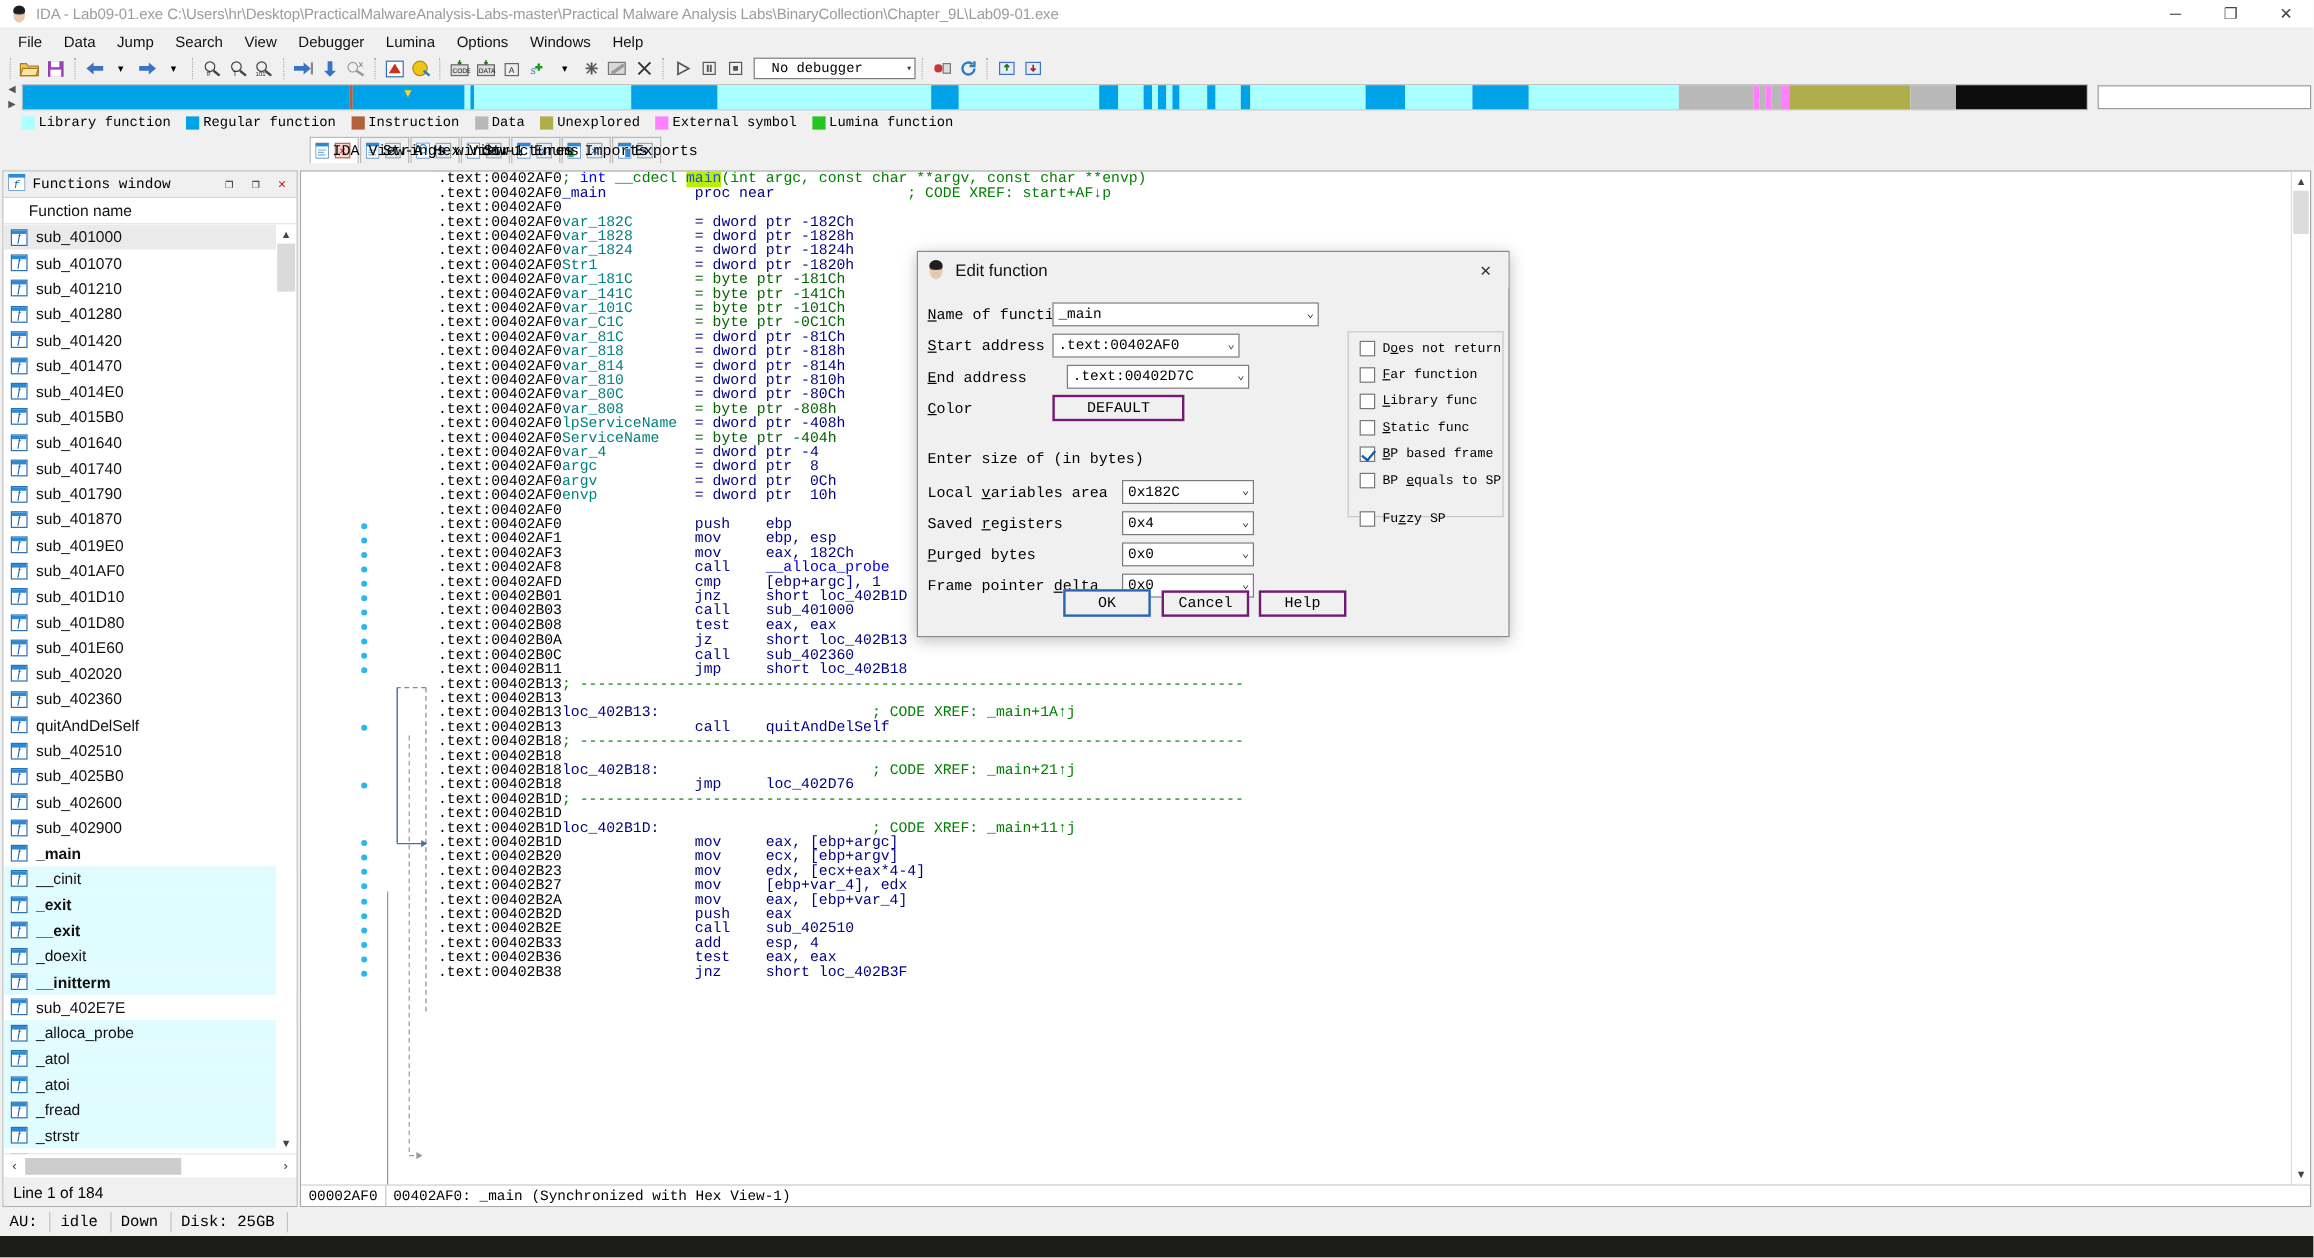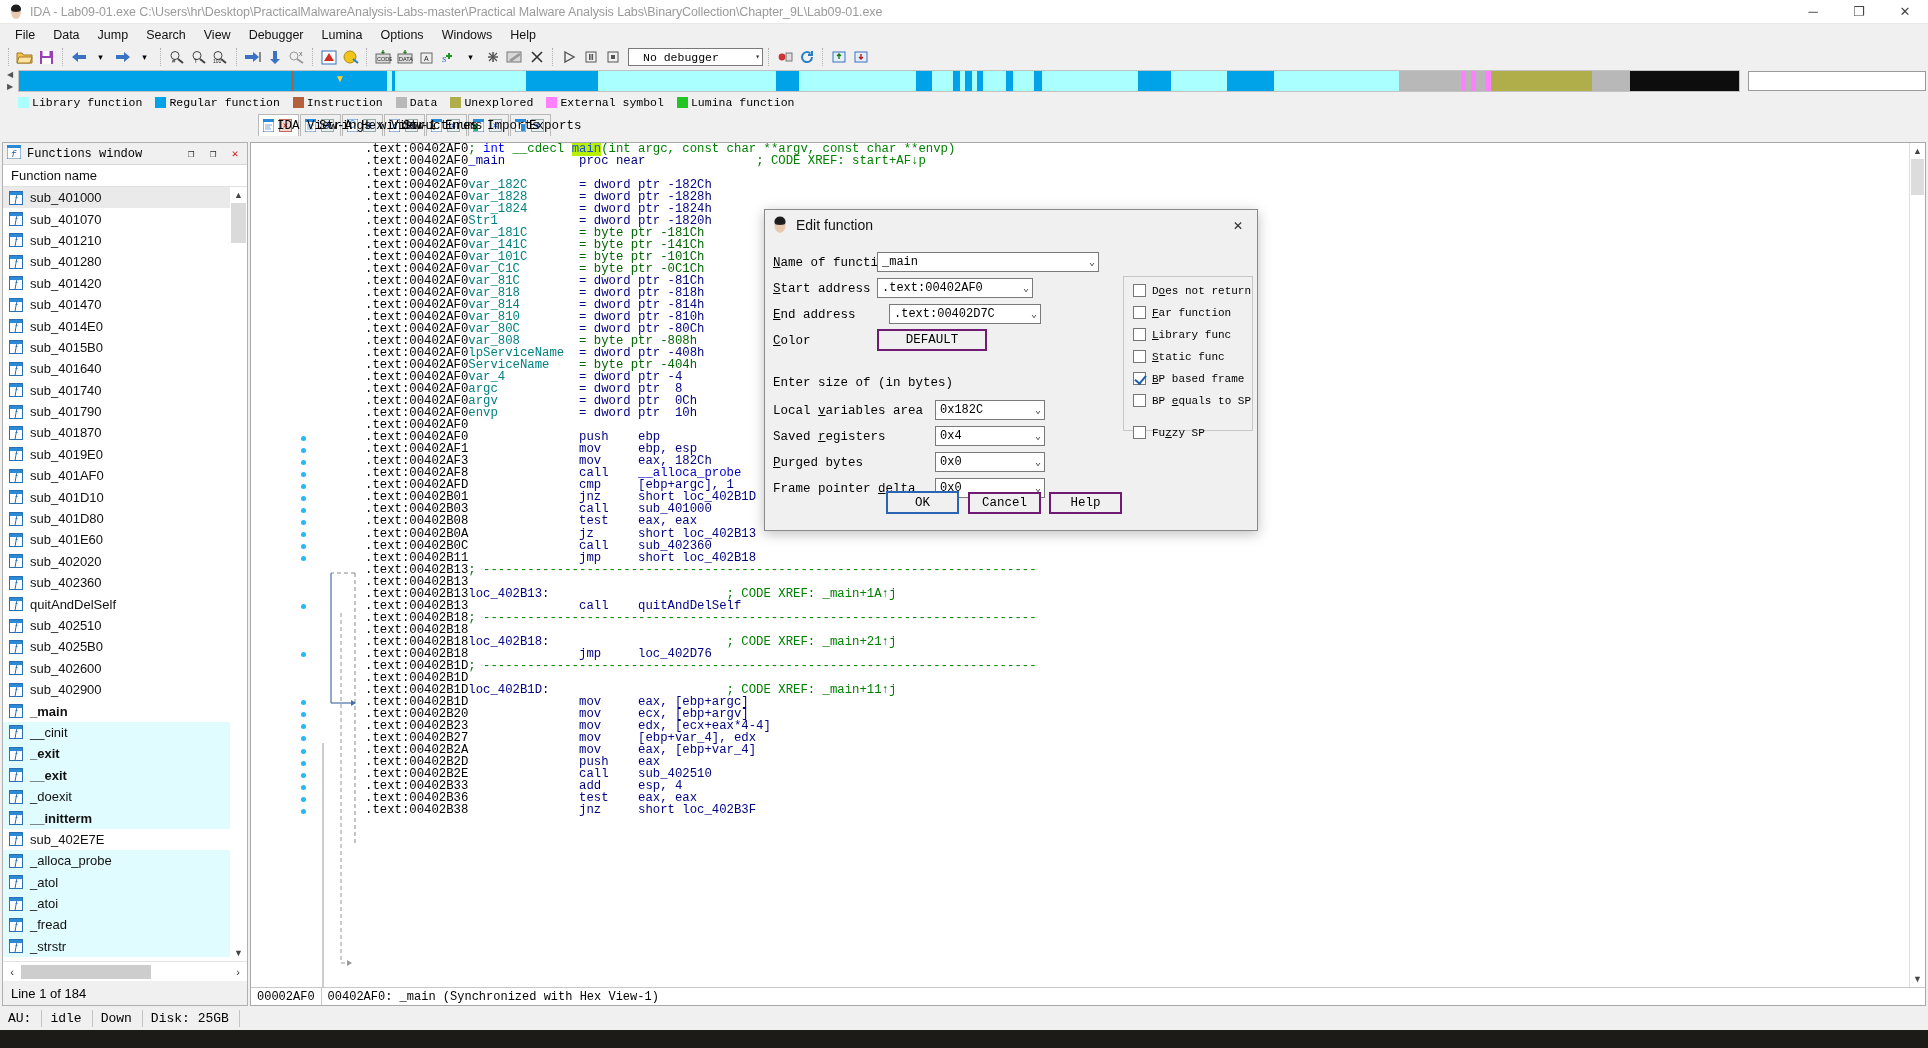--- a/index.html
+++ b/index.html
@@ -68,21 +68,21 @@
   .funcwin { width:246px; background:#fff; border:1px solid #b0b0b0; margin:0 2px 0 2px;
     display:flex; flex-direction:column; }
   .funcwin-title { height:22px; background:#f0f0f0; display:flex; align-items:center;
     padding:0 4px; font-family:"Liberation Mono",monospace; font-size:12px; gap:6px;
     border-bottom:1px solid #d6d6d6;}
   .funcwin-title .ft { margin-right:auto; }
   .fw-btn { width:16px; height:16px; display:flex; align-items:center; justify-content:center;
      font-size:11px; color:#222; }
   .fw-btn.close { color:#cc2020; font-weight:bold; }
   .col-head { height:22px; background:#fff; border-bottom:1px solid #e2e2e2;
-     display:flex; align-items:center; padding-left:8px; font-size:13px; color:#111; }
+     display:flex; align-items:center; padding-left:21px; font-size:13px; color:#111; }
   .func-list { flex:1; overflow:hidden; background:#fff; position:relative; }
   .func-row { height:21.4px; display:flex; align-items:center; padding-left:6px; font-size:13px; gap:7px;}
   .func-row.sel { background:#eaeaea; }
   .func-row.lib { background:#e1fcff; }
   .fico { width:14px; height:14px; flex:0 0 14px; border:1px solid #2b6fb5; background:#fff;
     display:flex; align-items:center; justify-content:center; font-style:italic;
     font-family:"Liberation Serif",serif; font-size:11px; color:#1b5fa8; position:relative;}
   .fico::before { content:""; position:absolute; top:0; left:0; right:0; height:3px; background:#2b8ad6; }
   .func-row .nm { color:#111; }
   .func-row.bold .nm { font-weight:bold; }

